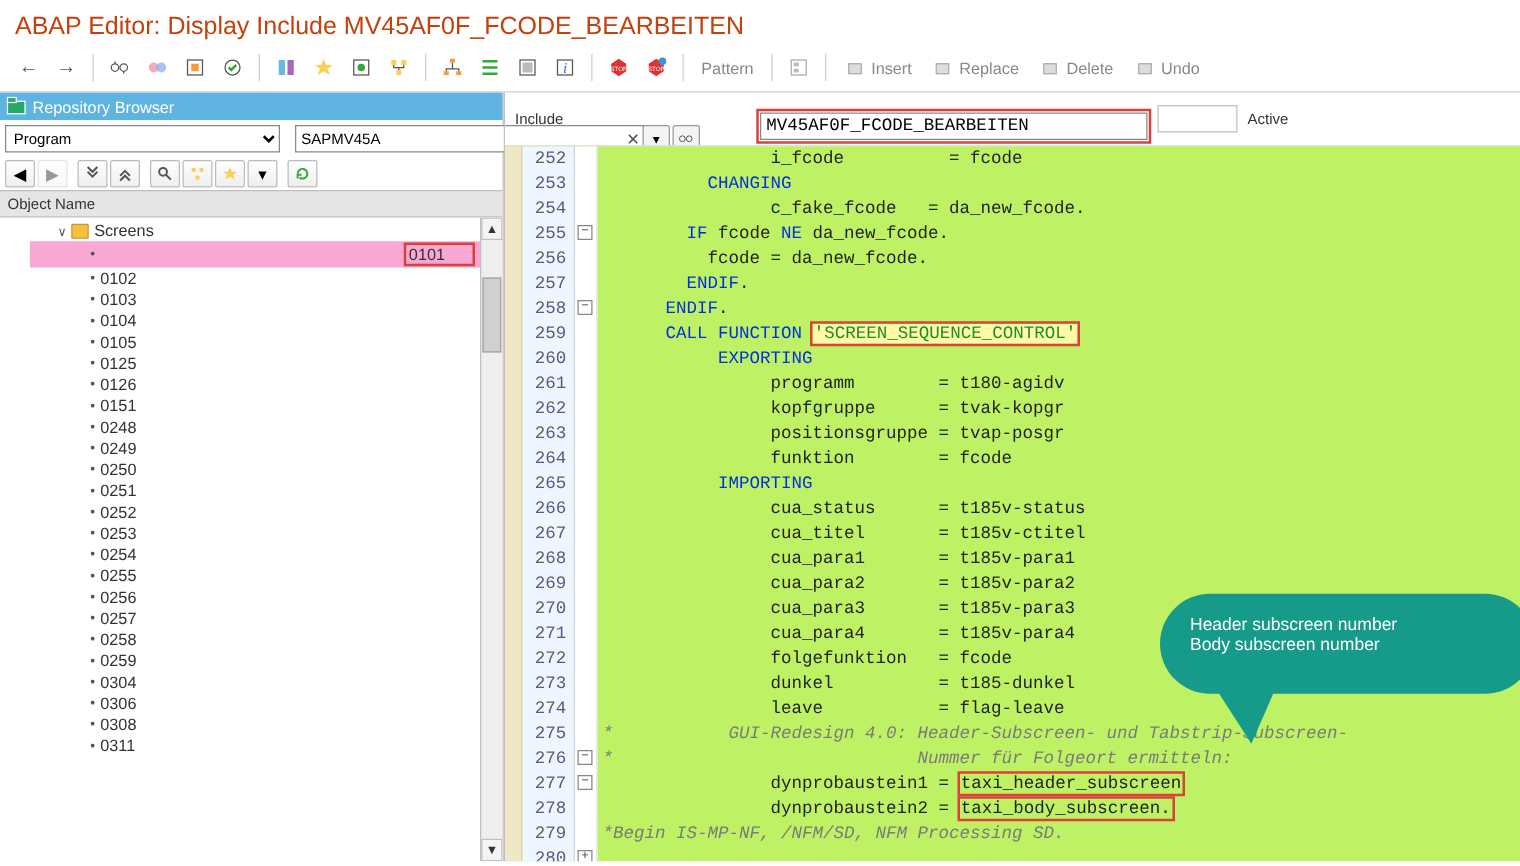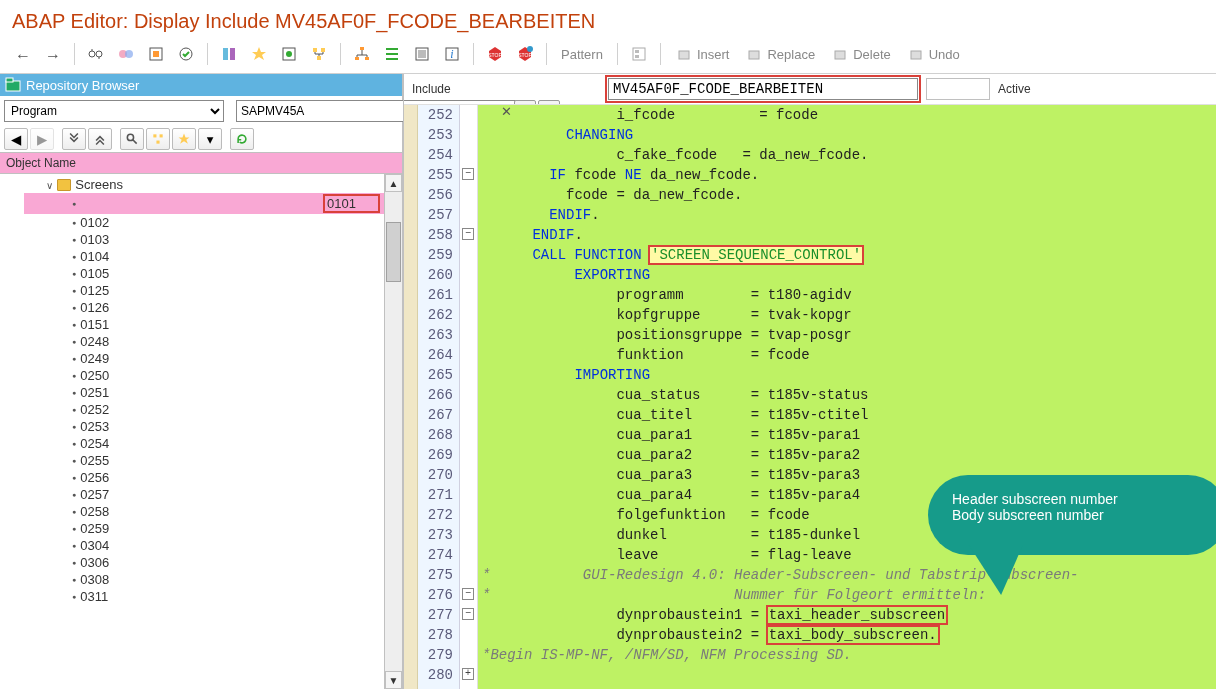--- a/index.html
+++ b/index.html
@@ -12,35 +12,35 @@
   .main-split { display: flex; height: calc(693px - 78px); }
   .left-pane { width: 403px; border-right: 1px solid #c0c0c0; display: flex; flex-direction: column; background: #fff; }
   .repo-header { background: #5fb3e0; color: #fff; display: flex; align-items: center; gap: 4px; padding: 2px 4px; font-size: 13px; }
   .repo-ctrls { padding: 4px 4px 2px; display: flex; flex-direction: row; gap: 12px; }
   .sel-row, .inp-row { display: flex; gap: 2px; align-items: center; }
   select.obj-type { width: 220px; height: 22px; border: 1px solid #888; background: #fff; font-size: 12px; padding: 0 2px; }
   .obj-input { width: 287px; height: 22px; border: 1px solid #888; font-size: 12px; padding: 0 4px; }
   .mini-btn { width: 22px; height: 22px; border: 1px solid #999; background: #f4f4f4; display: flex; align-items: center; justify-content: center; cursor: pointer; border-radius: 2px; font-size: 11px; }
   .nav-tb { display: flex; gap: 2px; padding: 4px 4px 2px; }
   .nav-btn { width: 24px; height: 22px; border: 1px solid #bbb; background: linear-gradient(#fff,#eee); border-radius: 2px; display: flex; align-items: center; justify-content: center; cursor: pointer; }
-  .col-head { border-top: 1px solid #c0c0c0; border-bottom: 1px solid #c0c0c0; padding: 3px 6px; font-size: 12px; background: #f9a8d4; display: flex; justify-content: space-between; align-items: flex-start; }
+  .col-head { border-top: 1px solid #c0c0c0; border-bottom: 1px solid #c0c0c0; padding: 3px 6px; font-size: 12px; background: #e5e5e5; display: flex; justify-content: space-between; align-items: flex-start; }
   .tree-wrap { position: relative; flex: 1; display: flex; overflow: hidden; }
   .tree { flex: 1; overflow-y: hidden; overflow-x: hidden; background: #fff; padding-top: 2px; margin-left: 24px; }
   .left-vscroll { width: 18px; background: #eee; border-left: 1px solid #c0c0c0; display: flex; flex-direction: column; }
   .sbtn { height: 18px; background: #f4f4f4; border: 1px solid #c0c0c0; display: flex; align-items:center; justify-content:center; font-size:10px; cursor: pointer; }
   .sthumb { flex: 0 0 60px; background: #d0d0d0; border: 1px solid #a0a0a0; margin: 30px 1px 0; height: 62px; }
   .tree-folder { display: flex; align-items: center; gap: 4px; padding: 1px 4px 1px 22px; font-size: 13px; }
   .tree-item { display: flex; align-items: center; gap: 4px; padding: 1px 4px 1px 48px; font-size: 13px; cursor: default; }
   .tree-item.selected { background: #f9a8d4; justify-content: space-between; }
   .dot { color: #555; font-size: 7px; }
   .item-label { }
   .hl-red-box { border: 2px solid #d9413a; padding: 0 22px 0 2px; display: inline-block; }
   .right-pane { flex: 1; display: flex; flex-direction: column; border-left: 1px solid #c0c0c0; }
   .include-bar { display: flex; align-items: center; gap: 8px; padding: 4px 8px; border-bottom: 1px solid #e0e0e0; }
-  .include-bar input.incl-name { width: 310px; height: 22px; border: 1px solid #888; font-family: Consolas, 'Courier New', monospace; font-size: 14px; padding: 0 4px; outline: 2px solid #d9413a; outline-offset: 1px; }
+  .include-bar input.incl-name { width: 310px; height: 22px; border: 1px solid #888; font-family: Consolas, 'Courier New', monospace; font-size: 14px; padding: 0 4px; outline: 2px solid #d9413a; outline-offset: 1px; margin-top: 12px; }
   .status-box { width: 64px; height: 22px; border: 1px solid #c0c0c0; }
   .code-area { flex: 1; display: flex; background: #bef264; overflow: hidden; font-family: Consolas, 'Courier New', monospace; font-size: 14px; line-height: 20px; }
   .gutter-bar { width: 14px; background: #f0e7c6; border-right: 1px solid #d8cfa6; }
   .line-nos { background: #eef6ff; color: #5a5a7a; padding: 0 6px; text-align: right; border-right: 1px solid #d0d0e0; min-width: 42px; }
   .fold-col { width: 18px; background: #fff; border-right: 1px solid #e0e0e0; position: relative; }
   .fold-box { position: absolute; left: 2px; width: 12px; height: 12px; border: 1px solid #888; background: #fff; display: flex; align-items: center; justify-content: center; font-size: 10px; line-height: 10px; color: #444; }
   .code-lines { flex: 1; padding: 0 4px; white-space: pre; color: #222; position: relative; }
   .kw { color: #0030dd; }
   .str { color: #1a8f2a; background: #fffaa5; outline: 2px solid #d9413a; outline-offset: 0px; padding: 0 1px; }
   .cmt { color: #7a7a7a; font-style: italic; }

